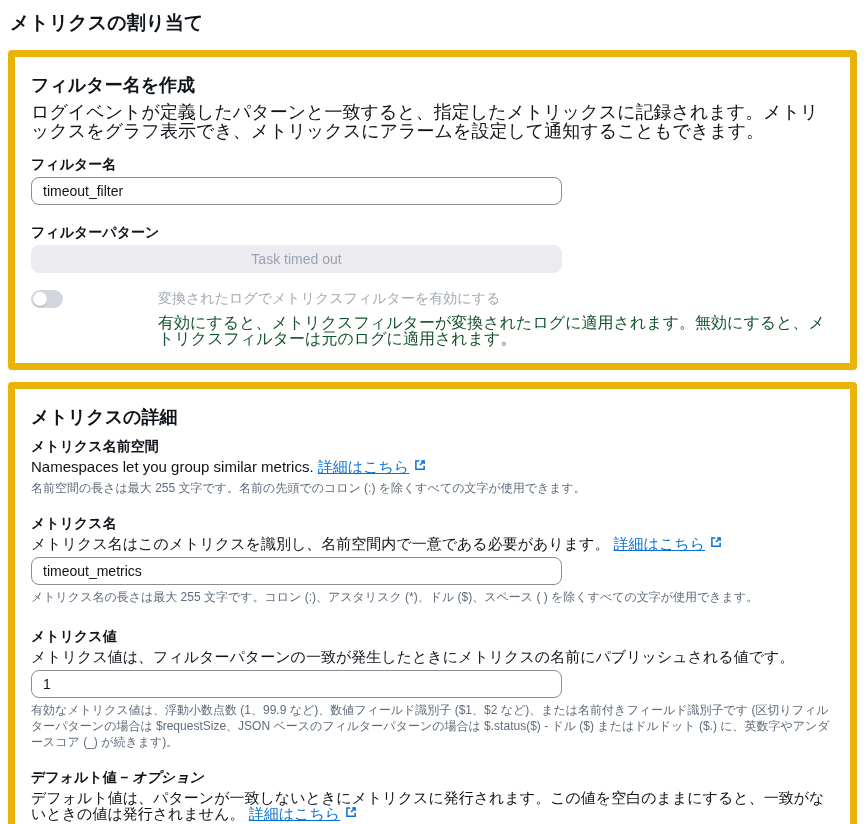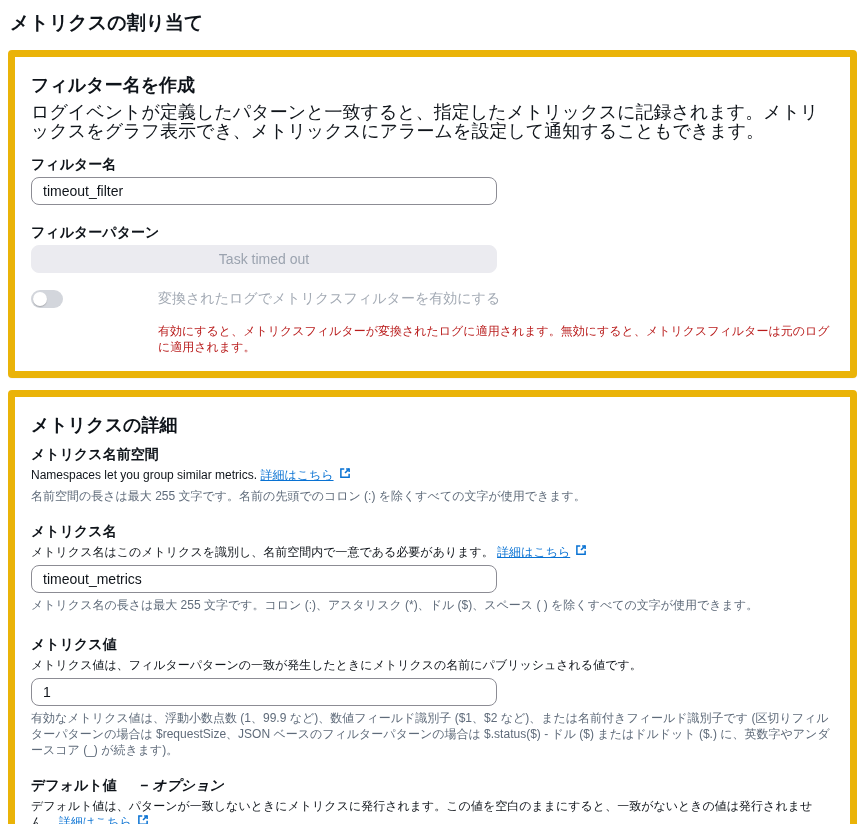--- a/index.html
+++ b/index.html
@@ -20,26 +20,26 @@
     border-radius:4px;
     padding:12px 20px 16px 16px;
     margin-bottom:12px;
     box-shadow:0 1px 1px rgba(0,7,22,0.03);
   }
   h2.card-title { font-size:18px; font-weight:700; margin:4px 0 6px 0; line-height:24px; }
   .card-desc { font-size:18px; line-height:19px; margin:0 0 10px 0; max-width:812px; color:#0f141a; }
 
   .field { margin-top:14px; }
   .field-label { font-size:14px; font-weight:700; line-height:18px; margin-bottom:4px; color:#0f141a; }
-  .field-label .optional { font-style:italic;margin-left:20px; }
-  .field-desc { font-size:12px; line-height:16px; margin:0 0 5px 0; color:#0f141a; }
+  .field-label .optional { font-style:italic; }
+  .field-desc { font-size:15px; line-height:16px; margin:0 0 5px 0; color:#0f141a; }
   .constraint { font-size:12px; line-height:16px; color:#5f6b7a; margin-top:4px; max-width:814px; }
 
   .text-input, .select-box {
-    width:466px; height:28px;
+    width:531px; height:28px;
     border:1px solid #8c8c94;
     border-radius:8px;
     padding:0 11px;
     font-size:14px;
     font-family:inherit;
     color:#0f141a;
     background:#fff;
     outline:none;
     display:block;
   }
@@ -64,21 +64,21 @@
     position:absolute; top:2px; box-shadow:0 1px 1px rgba(0,0,0,0.2);
   }
   .toggle.on  { background:#0972d3; }
   .toggle.on .knob { right:2px; }
   .toggle.off-disabled { background:#d3d6dc; }
   .toggle.off-disabled .knob { left:2px; }
 
   .toggle-row { display:flex; align-items:flex-start; margin-top:16px;justify-content:space-between; }
   .toggle-row .toggle { margin-top:1px; margin-right:8px; }
   .toggle-label-disabled { font-size:14px; line-height:18px; color:#a3aab4; }
-  .toggle-desc-disabled  { font-size:12px; line-height:16px; color:#b91c1c; max-width:672px; margin-top:16px; }
+  .toggle-desc-disabled  { font-size:16px; line-height:16px; color:#14532d; max-width:672px; margin-top:8px; }
 
   .ns-row { display:flex; align-items:center; }
   .ns-row .toggle { margin-left:20px; margin-right:8px; }
   .ns-toggle-label { font-size:14px; color:#0f141a; }
 </style>
 </head>
 <body>
 
 <div class="page">
 

